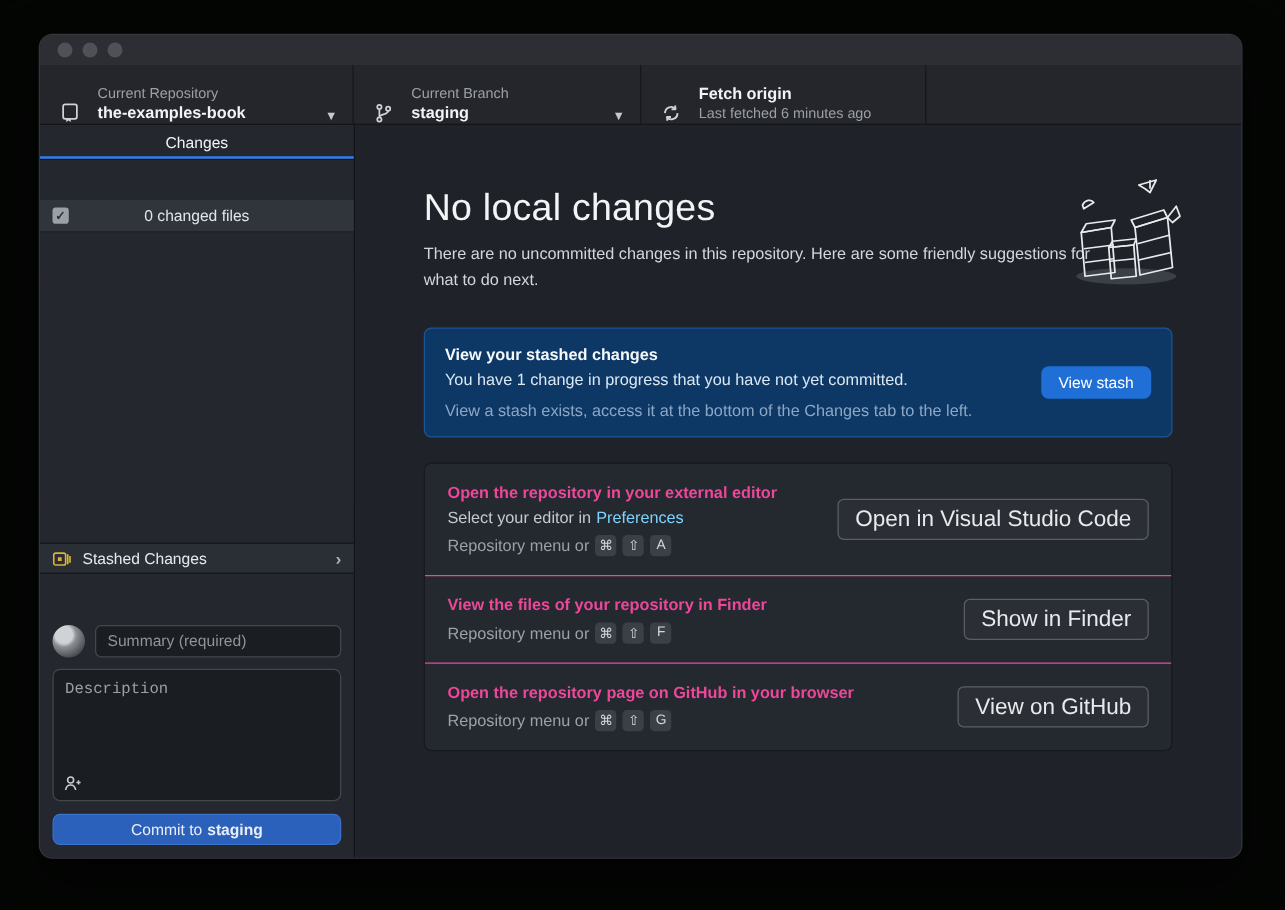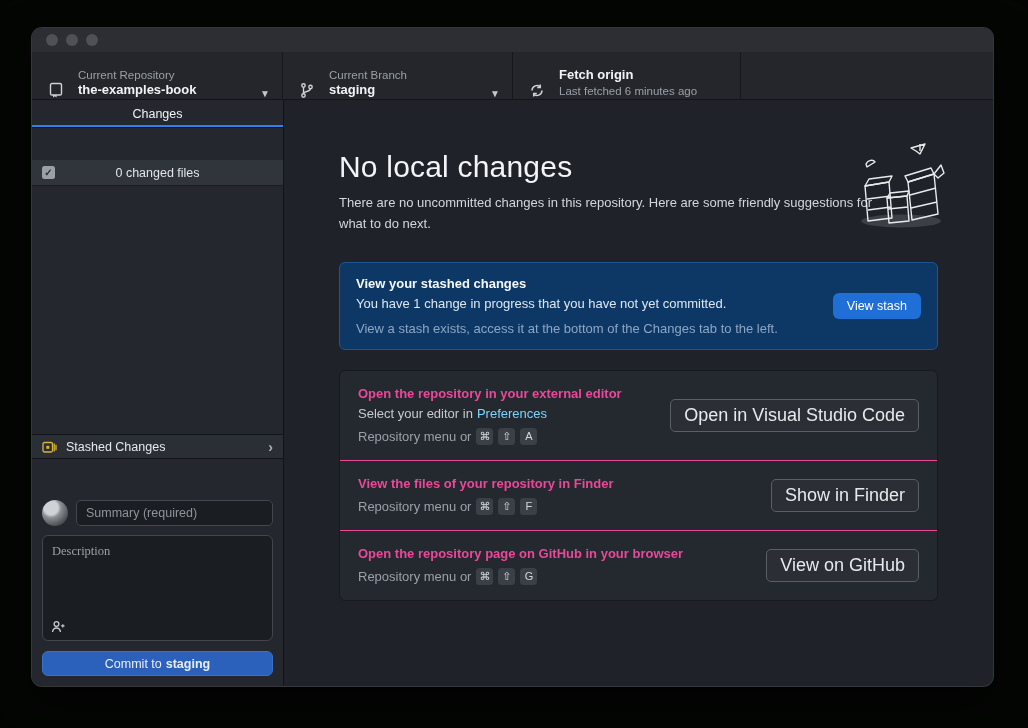--- a/index.html
+++ b/index.html
@@ -47,21 +47,21 @@
   .stashed-label { flex:1; font-size:12.5px; color:#e6e9ec; }
   .stashed-chevron { color:#aab0b6; font-size:14px; font-weight:bold; line-height:1; }
 
   .commit-area { padding:9px 10px 10px; flex:none; }
   .summary-row { display:flex; align-items:center; }
   .avatar { width:26px; height:26px; border-radius:50%; flex:none;
     background:radial-gradient(circle at 35% 30%, #cfd3d6 0 28%, #8b9095 40%, #4a4e52 75%, #2e3135 100%); }
   .summary-input { flex:1; margin-left:8px; height:26px; background:#1a1d22; border:1px solid #43474d; border-radius:5px; padding:0 9px; font-size:12.5px; color:#d9dcdf; font-family:"Liberation Sans",sans-serif; outline:none; }
   .summary-input::placeholder { color:#8d949b; }
   .desc-box { position:relative; margin-top:9px; height:106px; background:#1a1d22; border:1px solid #43474d; border-radius:6px; }
-  .desc-box textarea { width:100%; height:100%; background:transparent; border:none; resize:none; outline:none; padding:8px 9px; font-size:12.5px; color:#d9dcdf; font-family:Liberation Serif, serif; }
+  .desc-box textarea { width:100%; height:100%; background:transparent; border:none; resize:none; outline:none; padding:8px 9px; font-size:12.5px; color:#d9dcdf; font-family:Liberation Mono, monospace; }
   .desc-box textarea::placeholder { color:#9aa0a7; }
   .coauthor { position:absolute; left:8px; bottom:7px; color:#c6cbd0; display:flex; }
   .commit-btn { margin-top:10px; width:100%; height:25px; background:#2b61ba; border:1px solid #3a71c9; border-radius:6px; color:#e8eef8; font-size:12.5px; display:flex; align-items:center; justify-content:center; cursor:pointer; }
   .commit-btn b { margin-left:4px; }
 
   
   .main { flex:1; background:#1f2329; position:relative; padding:50px 55px 0; overflow:hidden; }
   .page-title { font-size:30px; font-weight:500; color:#f2f4f6; letter-spacing:.2px; }
   .page-sub { margin-top:9px; font-size:13px; line-height:1.6; color:#d3d7db; max-width:548px; }
   .illustration { position:absolute; top:42px; right:46px; }

